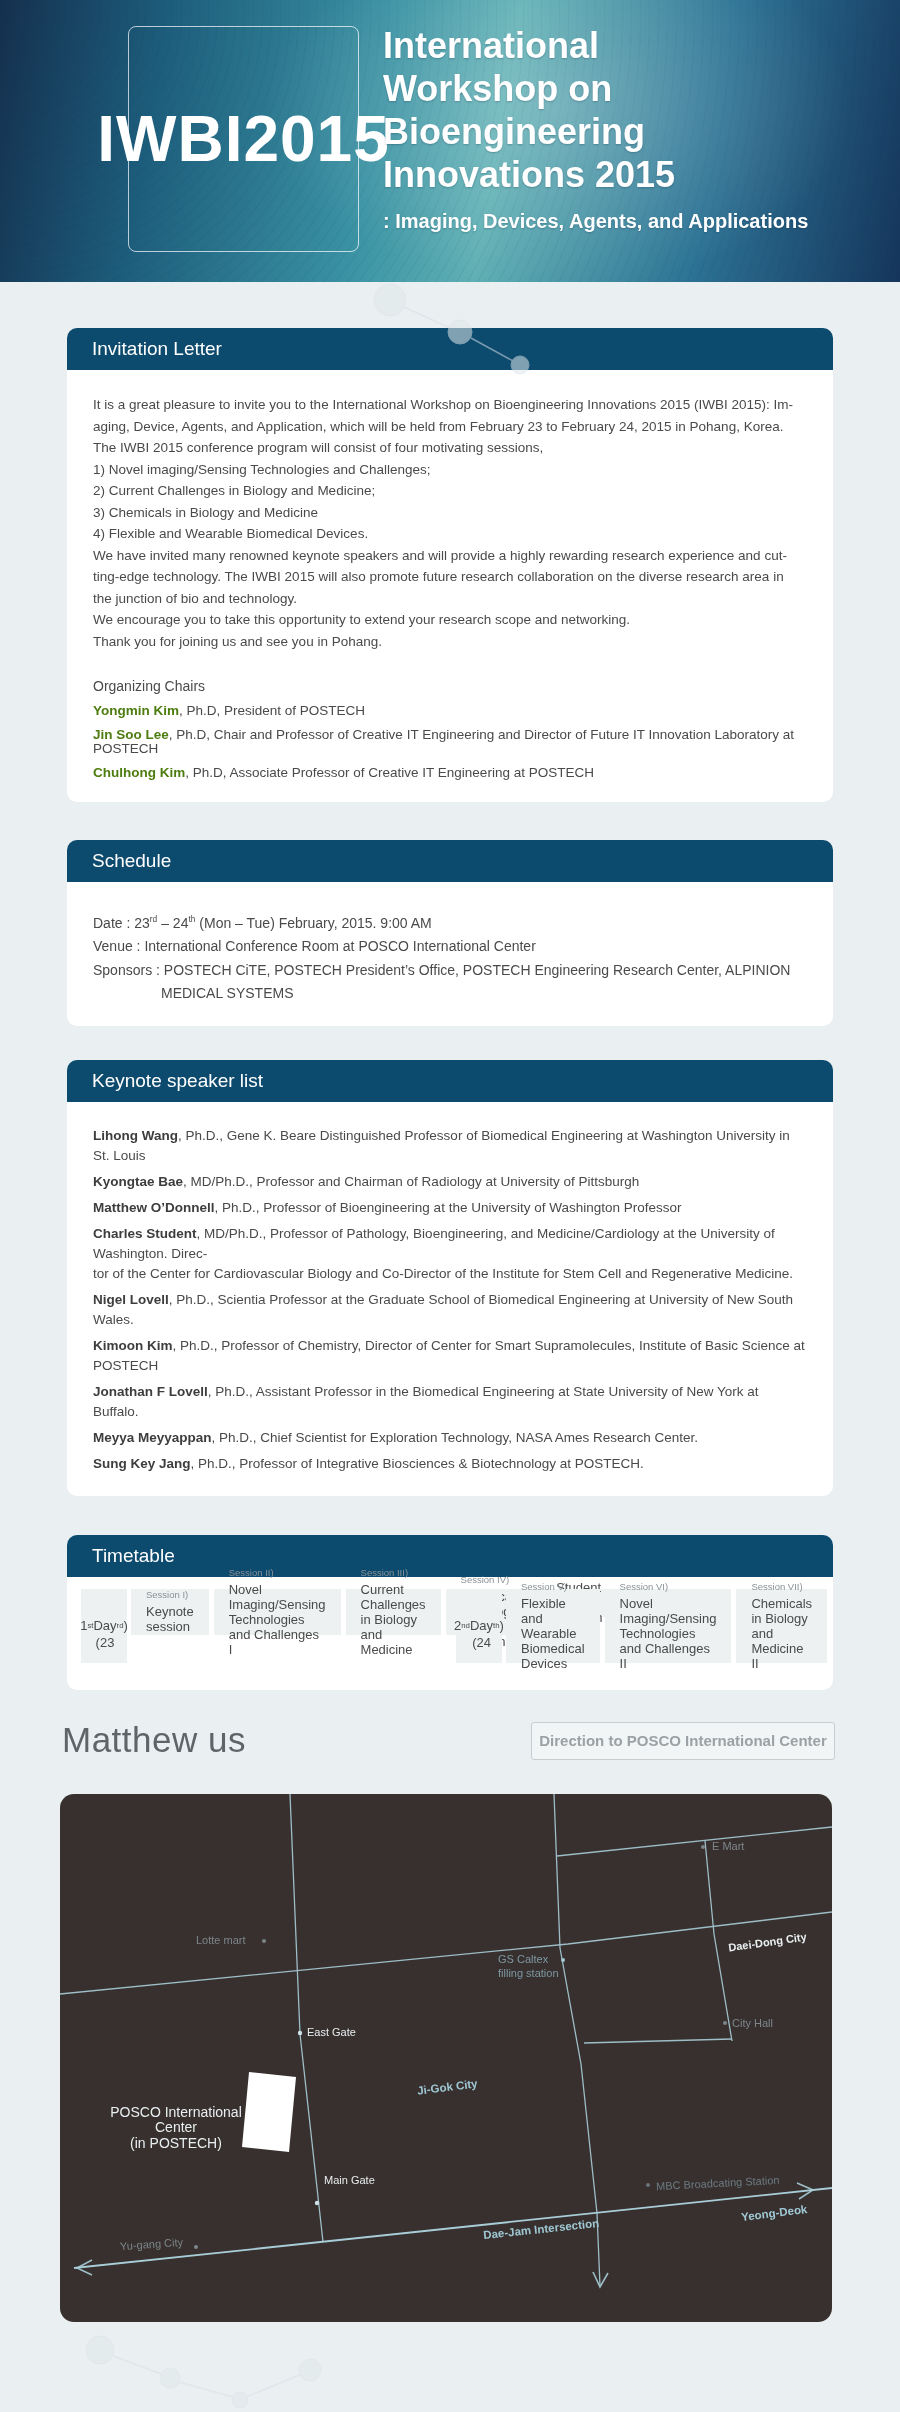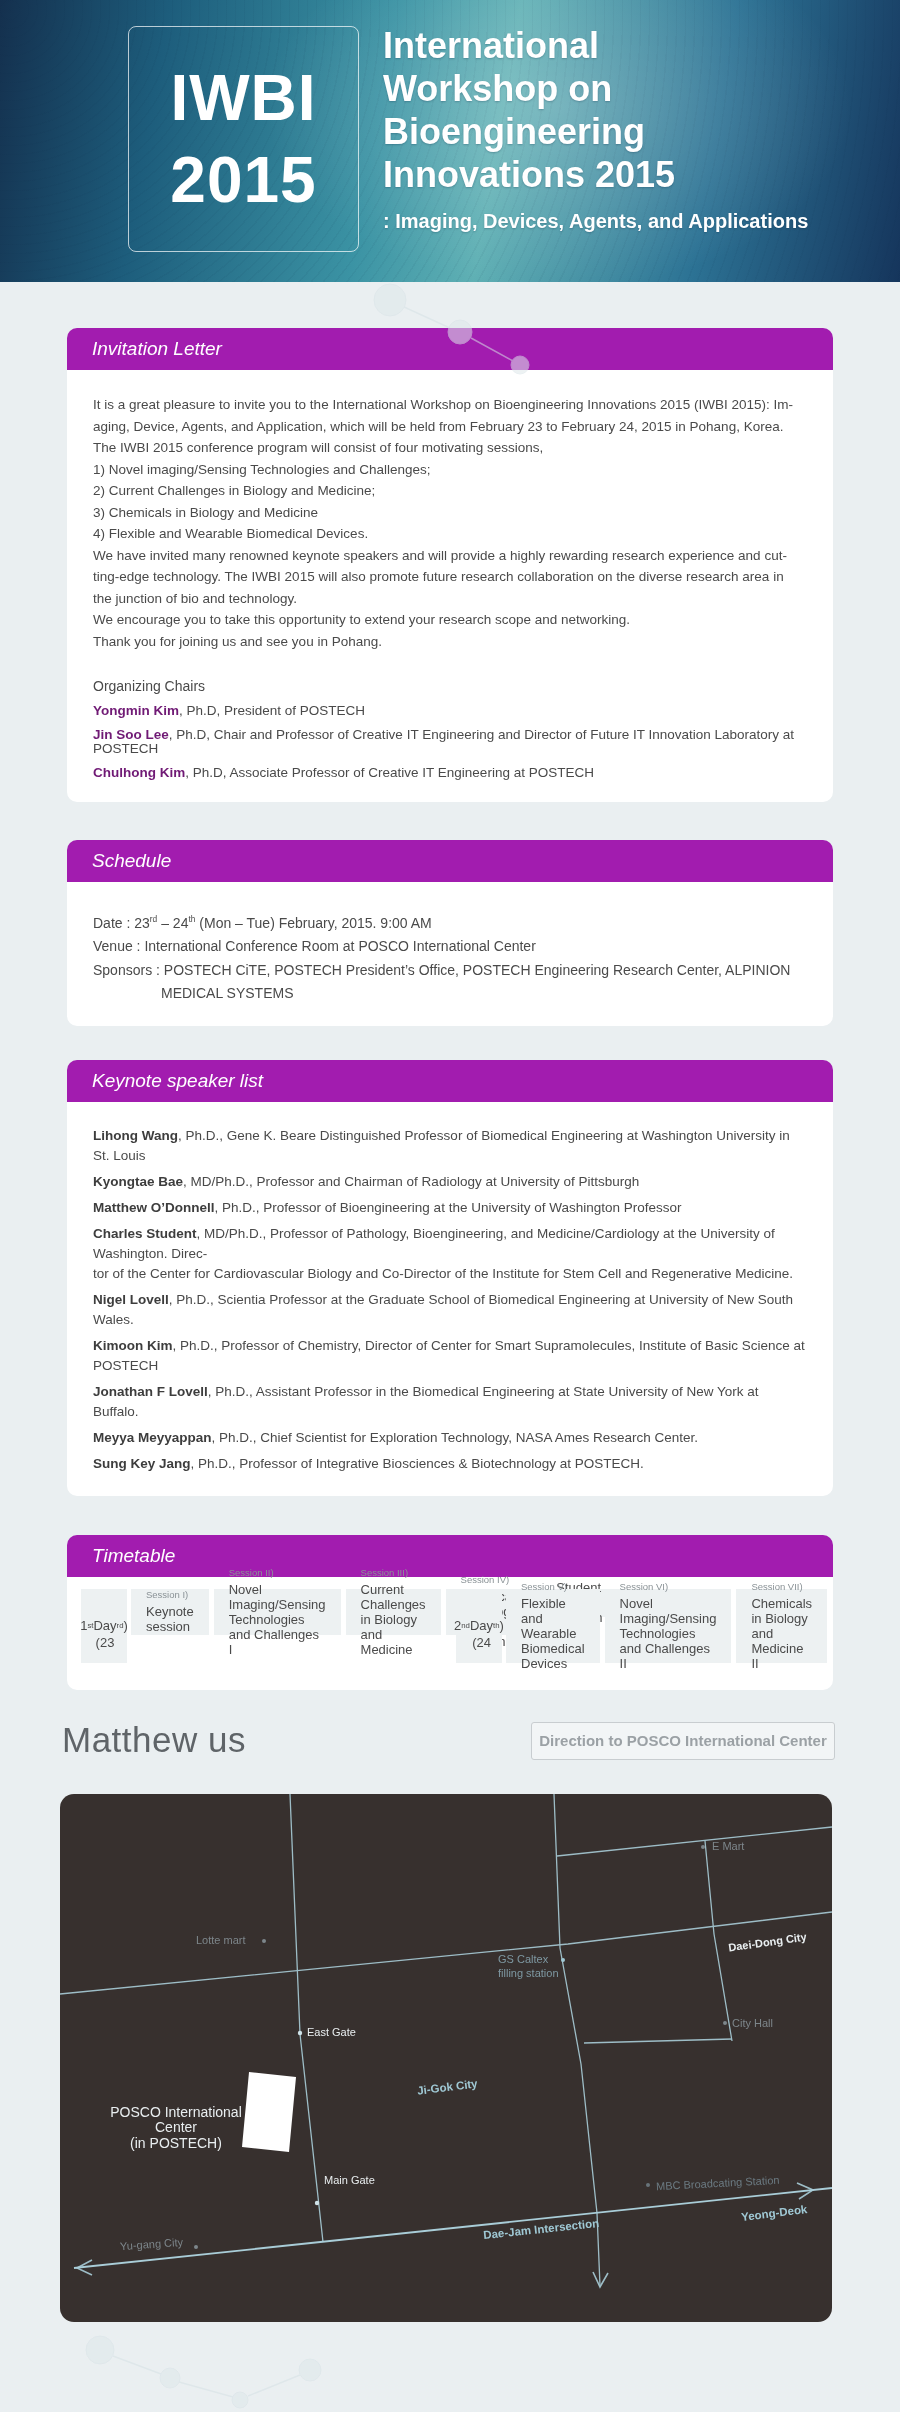--- a/index.html
+++ b/index.html
@@ -13,43 +13,43 @@
 
   
   .banner{position:relative;width:900px;height:282px;
     background:
       radial-gradient(ellipse 420px 260px at 62% 38%, rgba(255,255,255,.22), rgba(255,255,255,0) 70%),
       repeating-radial-gradient(circle at 10px 10px, rgba(10,40,70,.05) 0 1.5px, rgba(0,0,0,0) 1.5px 9px),
       linear-gradient(100deg,#14304e 0%,#1d5d7c 18%,#3b93a4 42%,#5fb0b4 55%,#2c7294 78%,#15355c 100%);
   }
   .logo-box{position:absolute;left:128px;top:26px;width:231px;height:226px;
     border:1px solid rgba(255,255,255,.7);border-radius:8px;box-sizing:border-box;
-    display:flex;flex-direction:column;align-items:center;justify-content:center;text-align:right;}
+    display:flex;flex-direction:row;align-items:center;justify-content:center;text-align:right;}
   .logo-box .l1,.logo-box .l2{color:#fff;font-weight:bold;font-size:64px;line-height:82px;letter-spacing:1px;}
   .title-block{position:absolute;left:383px;top:24px;color:#fff;}
   .title-main{font-size:36px;font-weight:bold;line-height:43px;white-space:pre-line;text-shadow:0 1px 2px rgba(0,30,60,.25);}
   .title-sub{margin-top:14px;font-size:20px;font-weight:bold;text-shadow:0 1px 2px rgba(0,30,60,.25);}
 
   
   .section{margin:0 67px;width:766px;}
-  .sec-bar{height:42px;background:#a21caf;border-radius:10px 10px 0 0;
-    display:flex;align-items:center;padding-left:25px;box-sizing:border-box;font-style:italic;}
+  .sec-bar{height:42px;background:#0c4a6e;border-radius:10px 10px 0 0;
+    display:flex;align-items:center;padding-left:25px;box-sizing:border-box;}
   .sec-bar span{color:#fff;font-size:19px;}
   .sec-body{background:#fff;border-radius:0 0 10px 10px;box-sizing:border-box;}
 
   .mt-invite{margin-top:46px;}
   .mt-schedule{margin-top:38px;}
   .mt-keynote{margin-top:34px;}
   .mt-timetable{margin-top:39px;}
 
   .invite-body{padding:24px 26px 22px;}
   .body-text{font-size:13.5px;line-height:21.5px;color:#4a4a4a;white-space:pre-line;}
   .chairs-heading{margin-top:26px;font-size:14px;color:#4a4a4a;}
   .chair-line{margin:0;padding-top:10px;font-size:13.5px;line-height:14px;color:#4a4a4a;}
-  .chair-line b{color:#701a75;}
+  .chair-line b{color:#4d7c0f;}
   .pre{white-space:pre-line;}
 
   .schedule-body{padding:26px 26px 20px;}
   .sched-line{font-size:14px;line-height:23.5px;color:#4a4a4a;}
   .sched-line sup{font-size:60%;}
   .indent{padding-left:68px;}
 
   .keynote-body{padding:24px 26px 16px;}
   .speaker{margin:0 0 6px;font-size:13.5px;line-height:20px;color:#4a4a4a;}
   .speaker b{color:#3d3d3d;}

